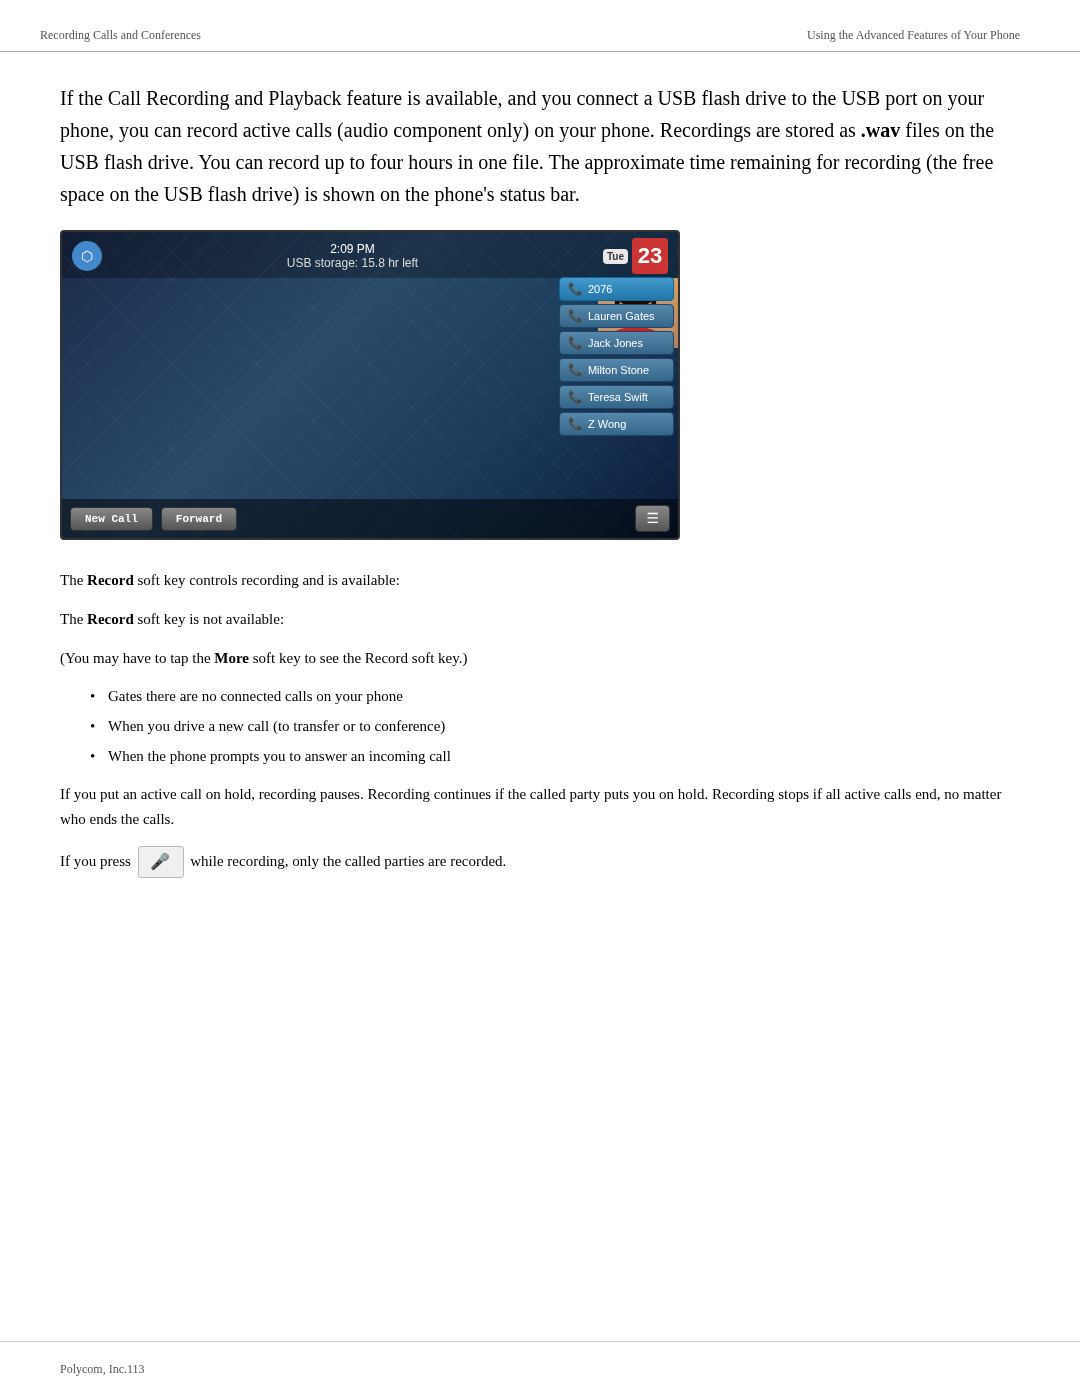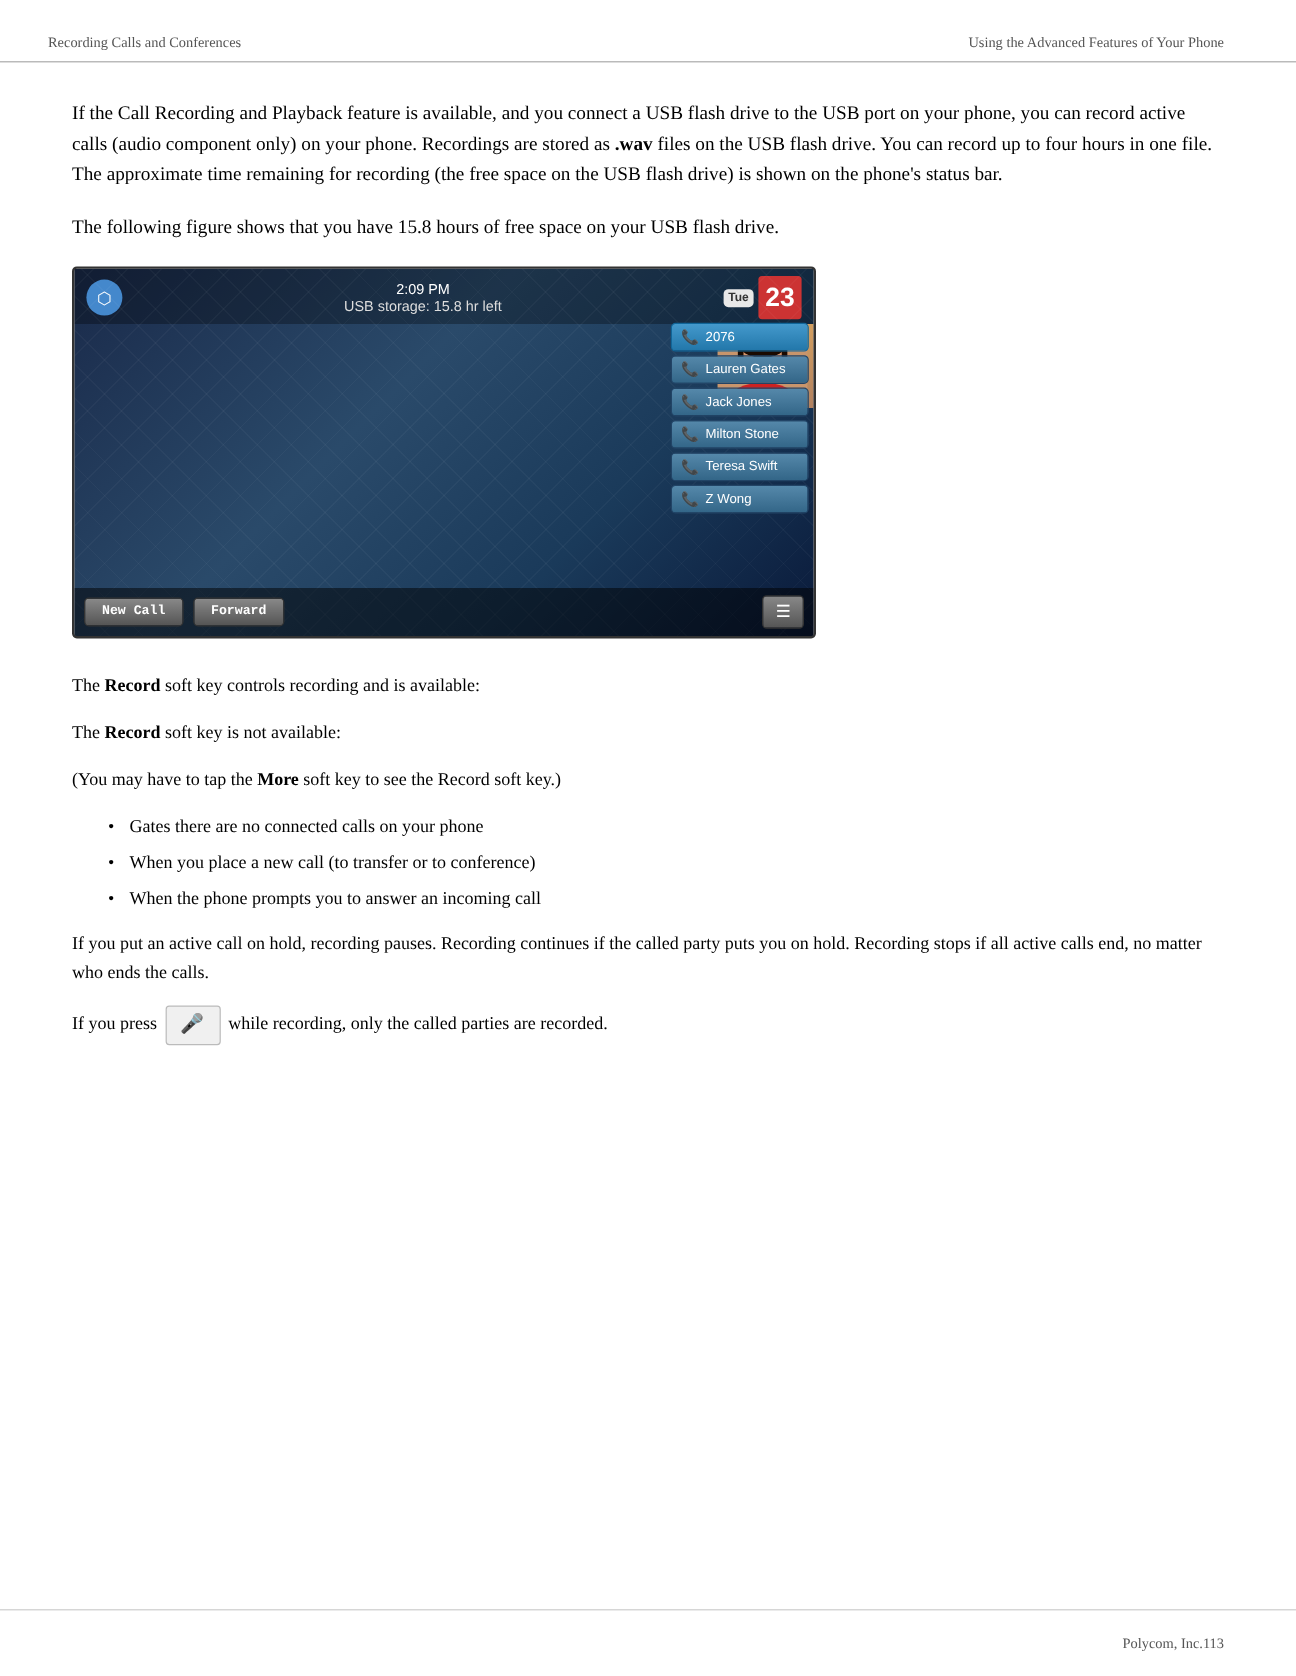--- a/index.html
+++ b/index.html
@@ -22,21 +22,21 @@
       color: #555;
       border-bottom: 1px solid #aaa;
     }
 
     
     .content {
       padding: 30px 60px 40px 60px;
     }
 
     .intro-text {
-      font-size: 16px;
+      font-size: 20px;
       line-height: 1.6;
       margin-bottom: 18px;
     }
 
     .intro-text .bold { font-weight: bold; }
 
     
     .phone-screenshot {
       width: 620px;
       height: 310px;
@@ -253,21 +253,21 @@
     }
 
     .mute-icon {
       font-size: 16px;
       color: #333;
     }
 
     
     .page-footer {
       display: flex;
-      justify-content: flex-end;
+      justify-content: flex-start;
       padding: 20px 60px 20px 60px;
       font-size: 12px;
       color: #555;
       border-top: 1px solid #ccc;
       position: absolute;
       bottom: 0;
       left: 0;
       right: 0;
     }
   </style>
@@ -278,21 +278,20 @@
   <span>Recording Calls and Conferences</span>
   <span>Using the Advanced Features of Your Phone</span>
 </div>
 
 <div class="content">
 
   <p class="intro-text">
     <span>If the Call Recording and Playback feature is available, and you connect a USB flash drive to the USB port on your phone, you can record active calls (audio component only) on your phone. Recordings are stored as </span><span class="bold">.wav</span><span> files on the USB flash drive. You can record up to four hours in one file. The approximate time remaining for recording (the free space on the USB flash drive) is shown on the phone's status bar.</span>
   </p>
 
-  <p class="intro-text">The following figure shows that you have 15.8 hours of free space on your USB flash drive.</p>
 
   <div class="phone-screenshot">
 
     <div class="status-bar">
       <div class="status-bar-left">
         <div class="usb-icon">⬡</div>
       </div>
       <div class="status-bar-center">
         <div style="color:#fff;font-size:12px;">2:09 PM</div>
         <div style="color:#ddd;font-size:12px;">USB storage: 15.8 hr left</div>
@@ -371,21 +370,21 @@
   <p class="body-text">
     <span>The </span><strong>Record</strong><span> soft key is not available:</span>
   </p>
 
   <p class="body-text">
     <span>(You may have to tap the </span><strong>More</strong><span> soft key to see the Record soft key.)</span>
   </p>
 
   <ul class="bullet-list">
     <li>Gates there are no connected calls on your phone</li>
-    <li>When you place a new call (to transfer or to conference)</li>
+    <li>When you drive a new call (to transfer or to conference)</li>
     <li>When the phone prompts you to answer an incoming call</li>
   </ul>
 
   <p class="body-text">If you put an active call on hold, recording pauses. Recording continues if the called party puts you on hold. Recording stops if all active calls end, no matter who ends the calls.</p>
 
   <p class="body-text">
     <span>If you press</span>
     <span class="mute-inline">
       <span class="mute-icon">🎤</span>
     </span>

